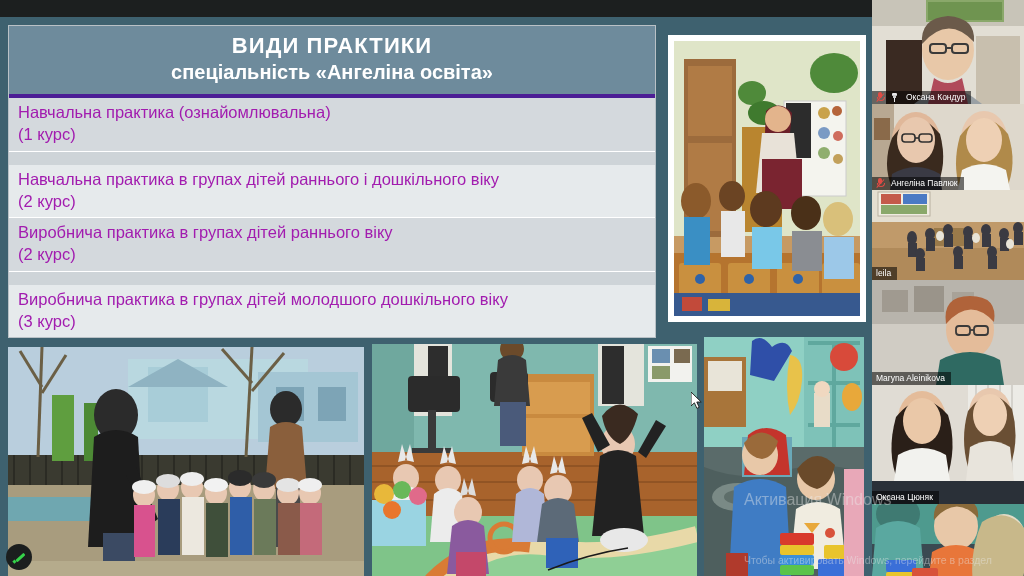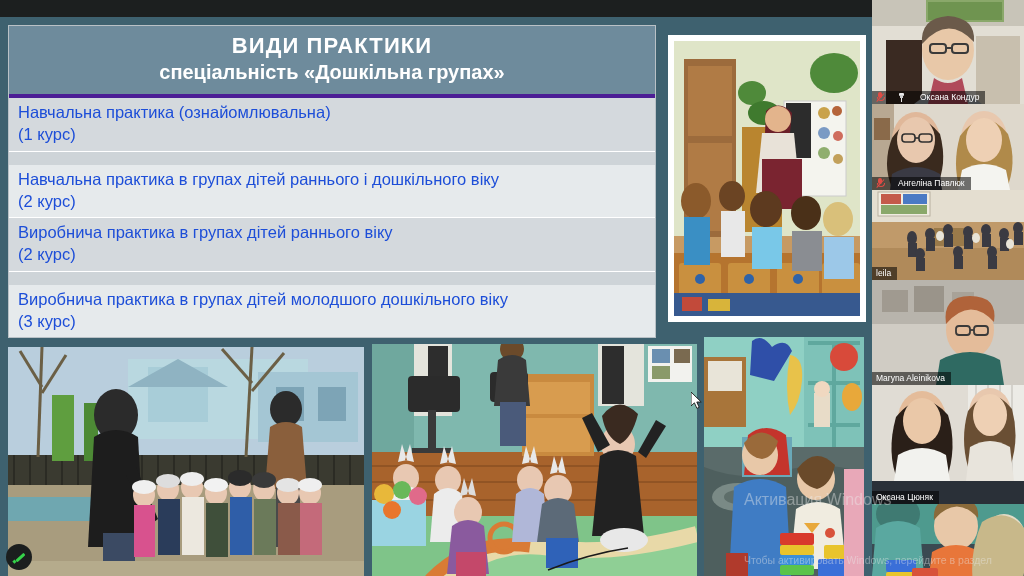--- a/index.html
+++ b/index.html
@@ -56,21 +56,21 @@
     line-height: 1.15;
   }
   .table-header .line2 {
     font-size: 20px;
     font-weight: bold;
     line-height: 1.2;
     margin-top: 2px;
   }
   .trow {
     padding: 4px 22px 5px 9px;
-    color: #1d4ed8;
+    color: #a21caf;
     font-size: 16.5px;
     line-height: 1.32;
     border-bottom: 1px solid #ffffff;
   }
   .trow:last-child { border-bottom: none; }
   .trow.alt-a { background: #d4d9dd; }
   .trow.alt-b { background: #e6eaec; margin-top: 13px; }
   .trow .course { display: block; }
 
   
@@ -108,21 +108,21 @@
     overflow: hidden;
     background: #2a3038;
   }
   .tile.active { outline: 2px solid #3fa33f; outline-offset: -2px; }
   .tile .namebar {
     position: absolute;
     left: 0;
     bottom: 0;
     display: flex;
     align-items: center;
-    gap: 15px;
+    gap: 8px;
     padding: 1px 6px 2px 4px;
     background: rgba(0,0,0,0.55);
     color: #fff;
     font-size: 8.5px;
     white-space: nowrap;
     max-width: 148px;
     overflow: hidden;
   }
   .mic-muted {
     position: relative;
@@ -241,21 +241,21 @@
 
 <div class="screen">
 
   <div class="topbar"></div>
 
   <div class="stage">
 
     <div class="slide-table">
       <div class="table-header">
         <div class="line1">ВИДИ ПРАКТИКИ</div>
-        <div class="line2">спеціальність «Дошкільна групах»</div>
+        <div class="line2">спеціальність «Ангеліна освіта»</div>
       </div>
       <div class="trow alt-a">
         <span>Навчальна практика (ознайомлювальна)</span>
         <span class="course">(1 курс)</span>
       </div>
       <div class="trow alt-b">
         <span>Навчальна практика в групах дітей раннього і дошкільного віку</span>
         <span class="course">(2 курс)</span>
       </div>
       <div class="trow alt-a">

